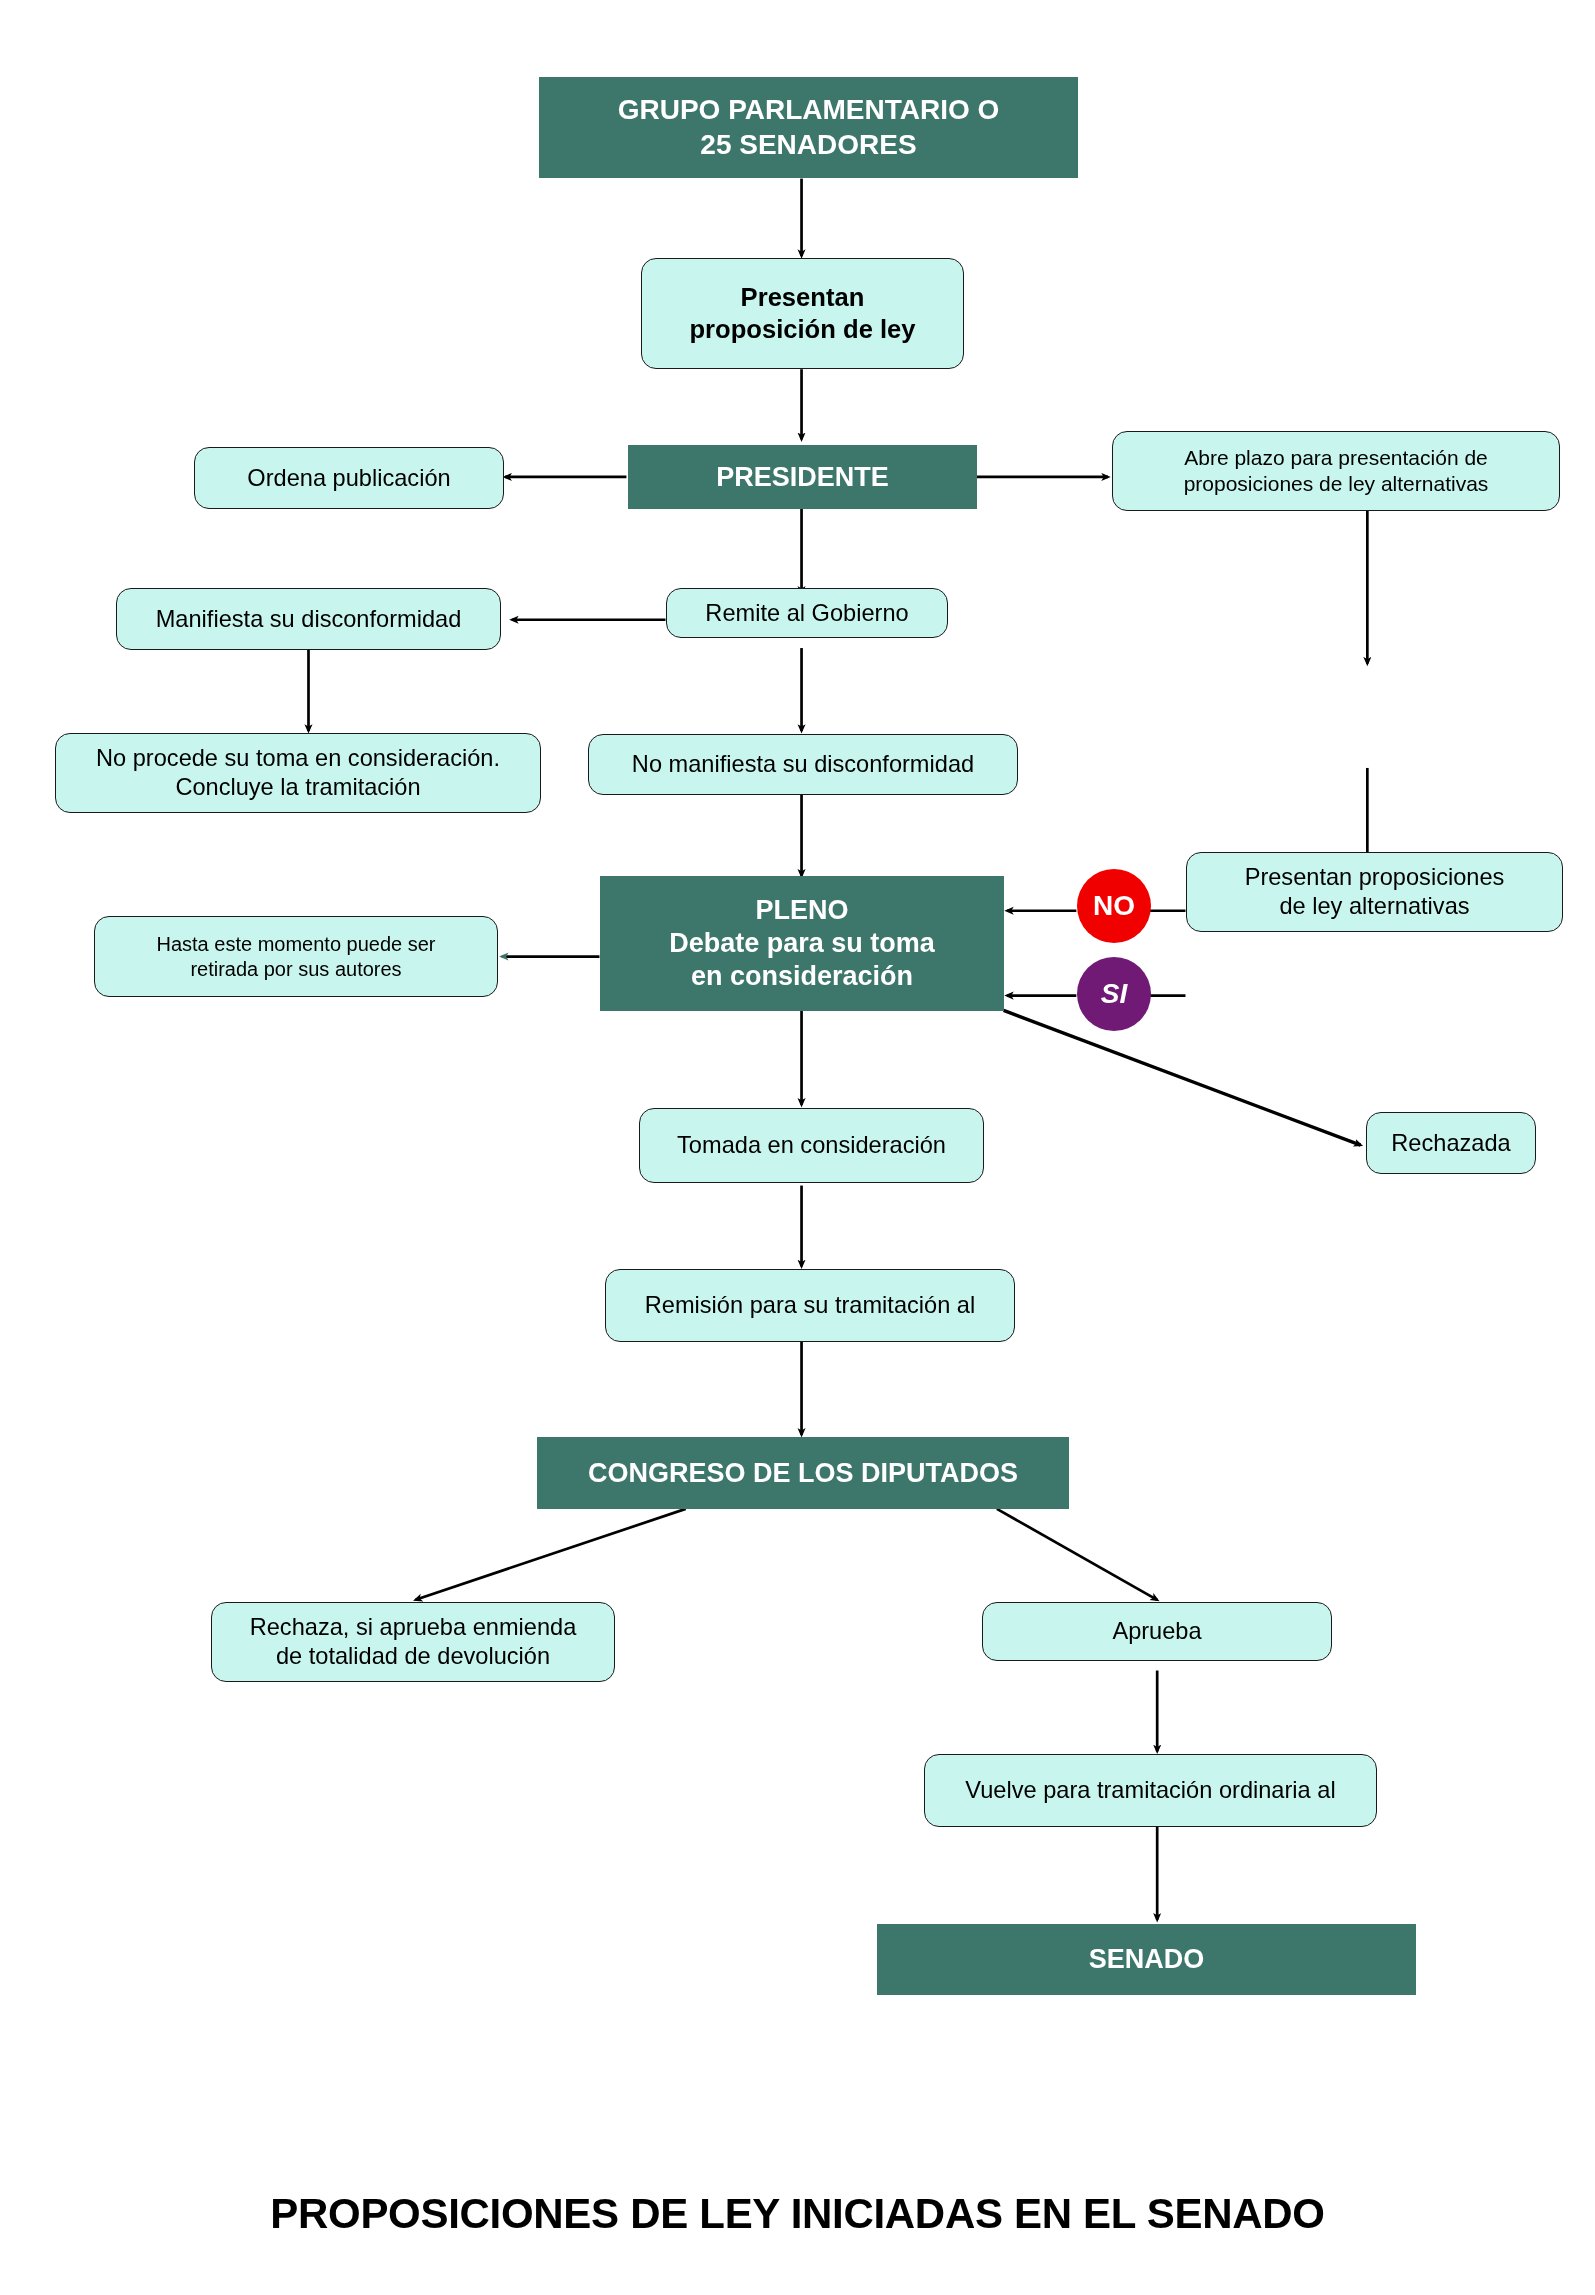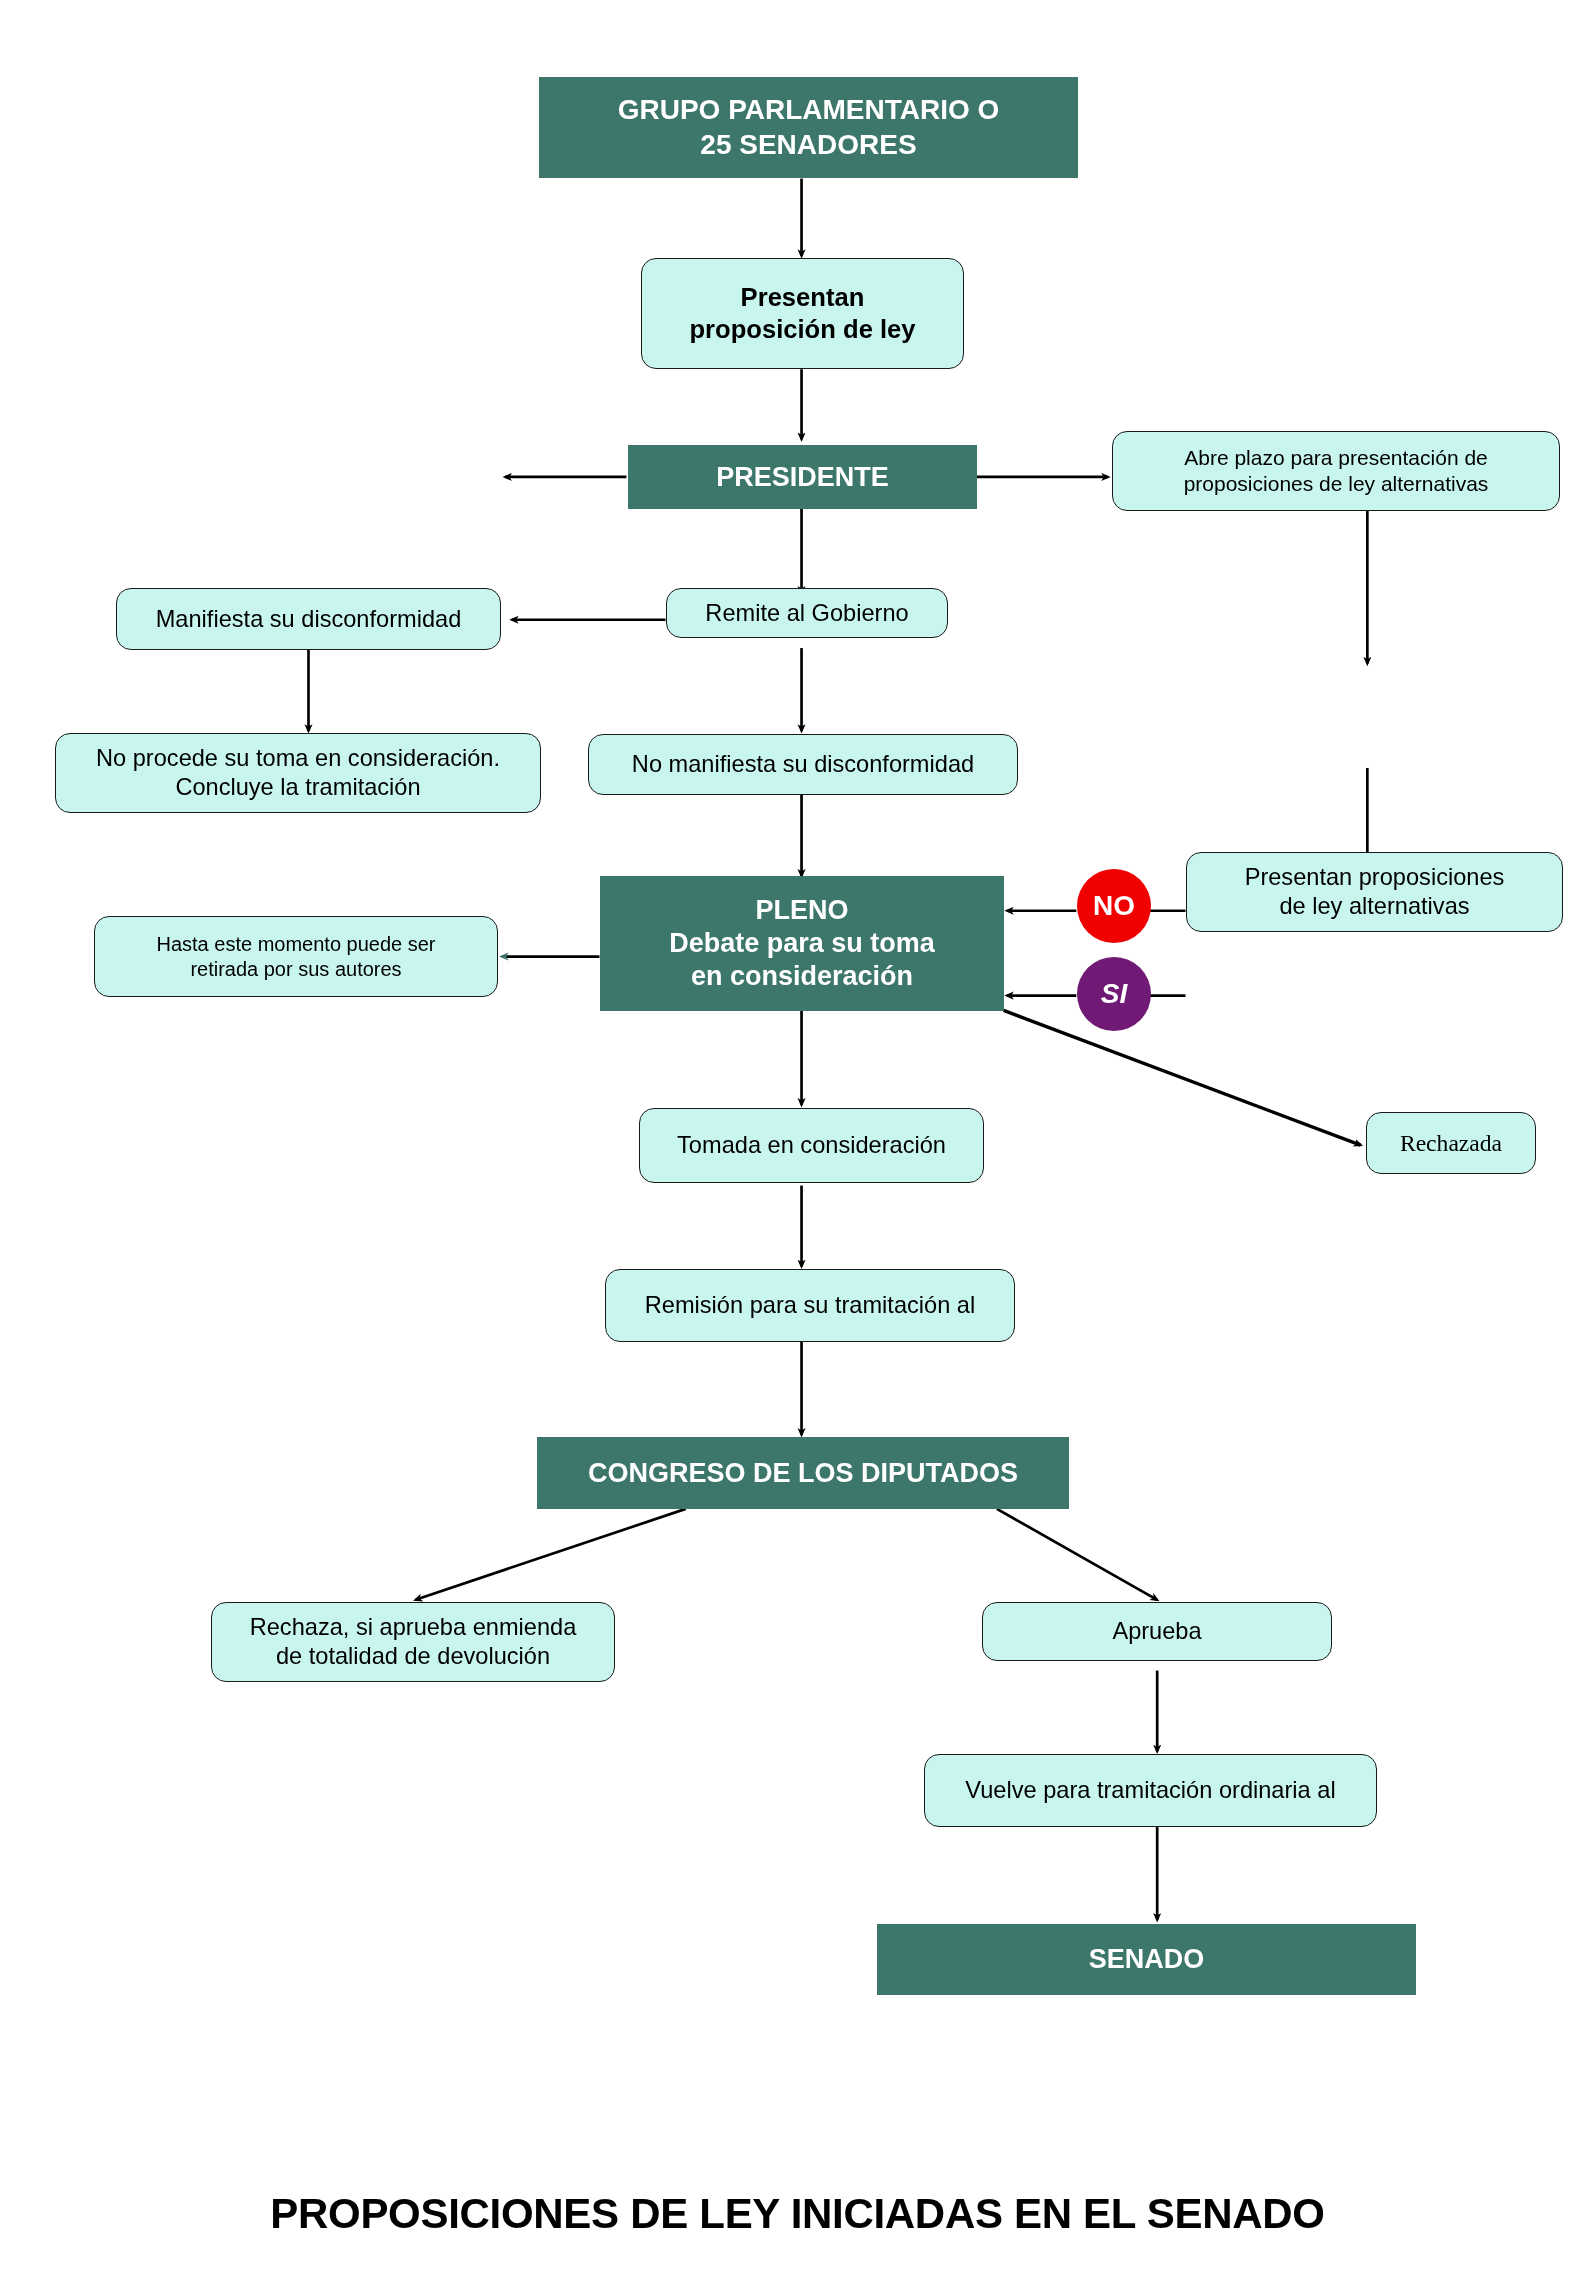--- a/index.html
+++ b/index.html
@@ -142,20 +142,21 @@
   </svg>
 
   <div class="node header" style="left:539px; top:77px; width:539px; height:101px; font-size:28px;">GRUPO PARLAMENTARIO O
 25 SENADORES</div>
 
   <div class="node step bold" style="left:641px; top:258px; width:323px; height:111px; font-size:25.6px;">Presentan
 proposición de ley</div>
 
   <div class="node header" style="left:628px; top:445px; width:349px; height:64px; font-size:27px;">PRESIDENTE</div>
 
+  <div class="node step" style="left:194px; top:447px; width:310px; height:62px; font-size:23.6px;">Ordena publicación</div>
 
   <div class="node step" style="left:1112px; top:431px; width:448px; height:80px; font-size:21px;">Abre plazo para presentación de
 proposiciones de ley alternativas</div>
 
   <div class="node step" style="left:116px; top:588px; width:385px; height:62px; font-size:23.6px;">Manifiesta su disconformidad</div>
 
   <div class="node step" style="left:666px; top:588px; width:282px; height:50px; font-size:23.6px;">Remite al Gobierno</div>
 
 
   <div class="node step" style="left:55px; top:733px; width:486px; height:80px; font-size:23.6px;">No procede su toma en consideración.
@@ -166,21 +167,21 @@
   <div class="node step" style="left:1186px; top:852px; width:377px; height:80px; font-size:23.6px;">Presentan proposiciones
 de ley alternativas</div>
 
   <div class="node header" style="left:600px; top:876px; width:404px; height:135px; font-size:27px;">PLENO
 Debate para su toma
 en consideración</div>
 
   <div class="node step" style="left:94px; top:916px; width:404px; height:81px; font-size:20px;">Hasta este momento puede ser
 retirada por sus autores</div>
 
-  <div class="node step" style="left:1366px; top:1112px; width:170px; height:62px; font-size:23.6px;font-family:Liberation Serif, serif;">Rechazada</div>
+  <div class="node step" style="left:1366px; top:1112px; width:170px; height:62px; font-size:23.6px;">Rechazada</div>
 
   <div class="node step" style="left:639px; top:1108px; width:345px; height:75px; font-size:23.6px;">Tomada en consideración</div>
 
   <div class="node step" style="left:605px; top:1269px; width:410px; height:73px; font-size:23.6px;">Remisión para su tramitación al</div>
 
   <div class="node header" style="left:537px; top:1437px; width:532px; height:72px; font-size:27px;">CONGRESO DE LOS DIPUTADOS</div>
 
   <div class="node step" style="left:211px; top:1602px; width:404px; height:80px; font-size:23.6px;">Rechaza, si aprueba enmienda
 de totalidad de devolución</div>
 

